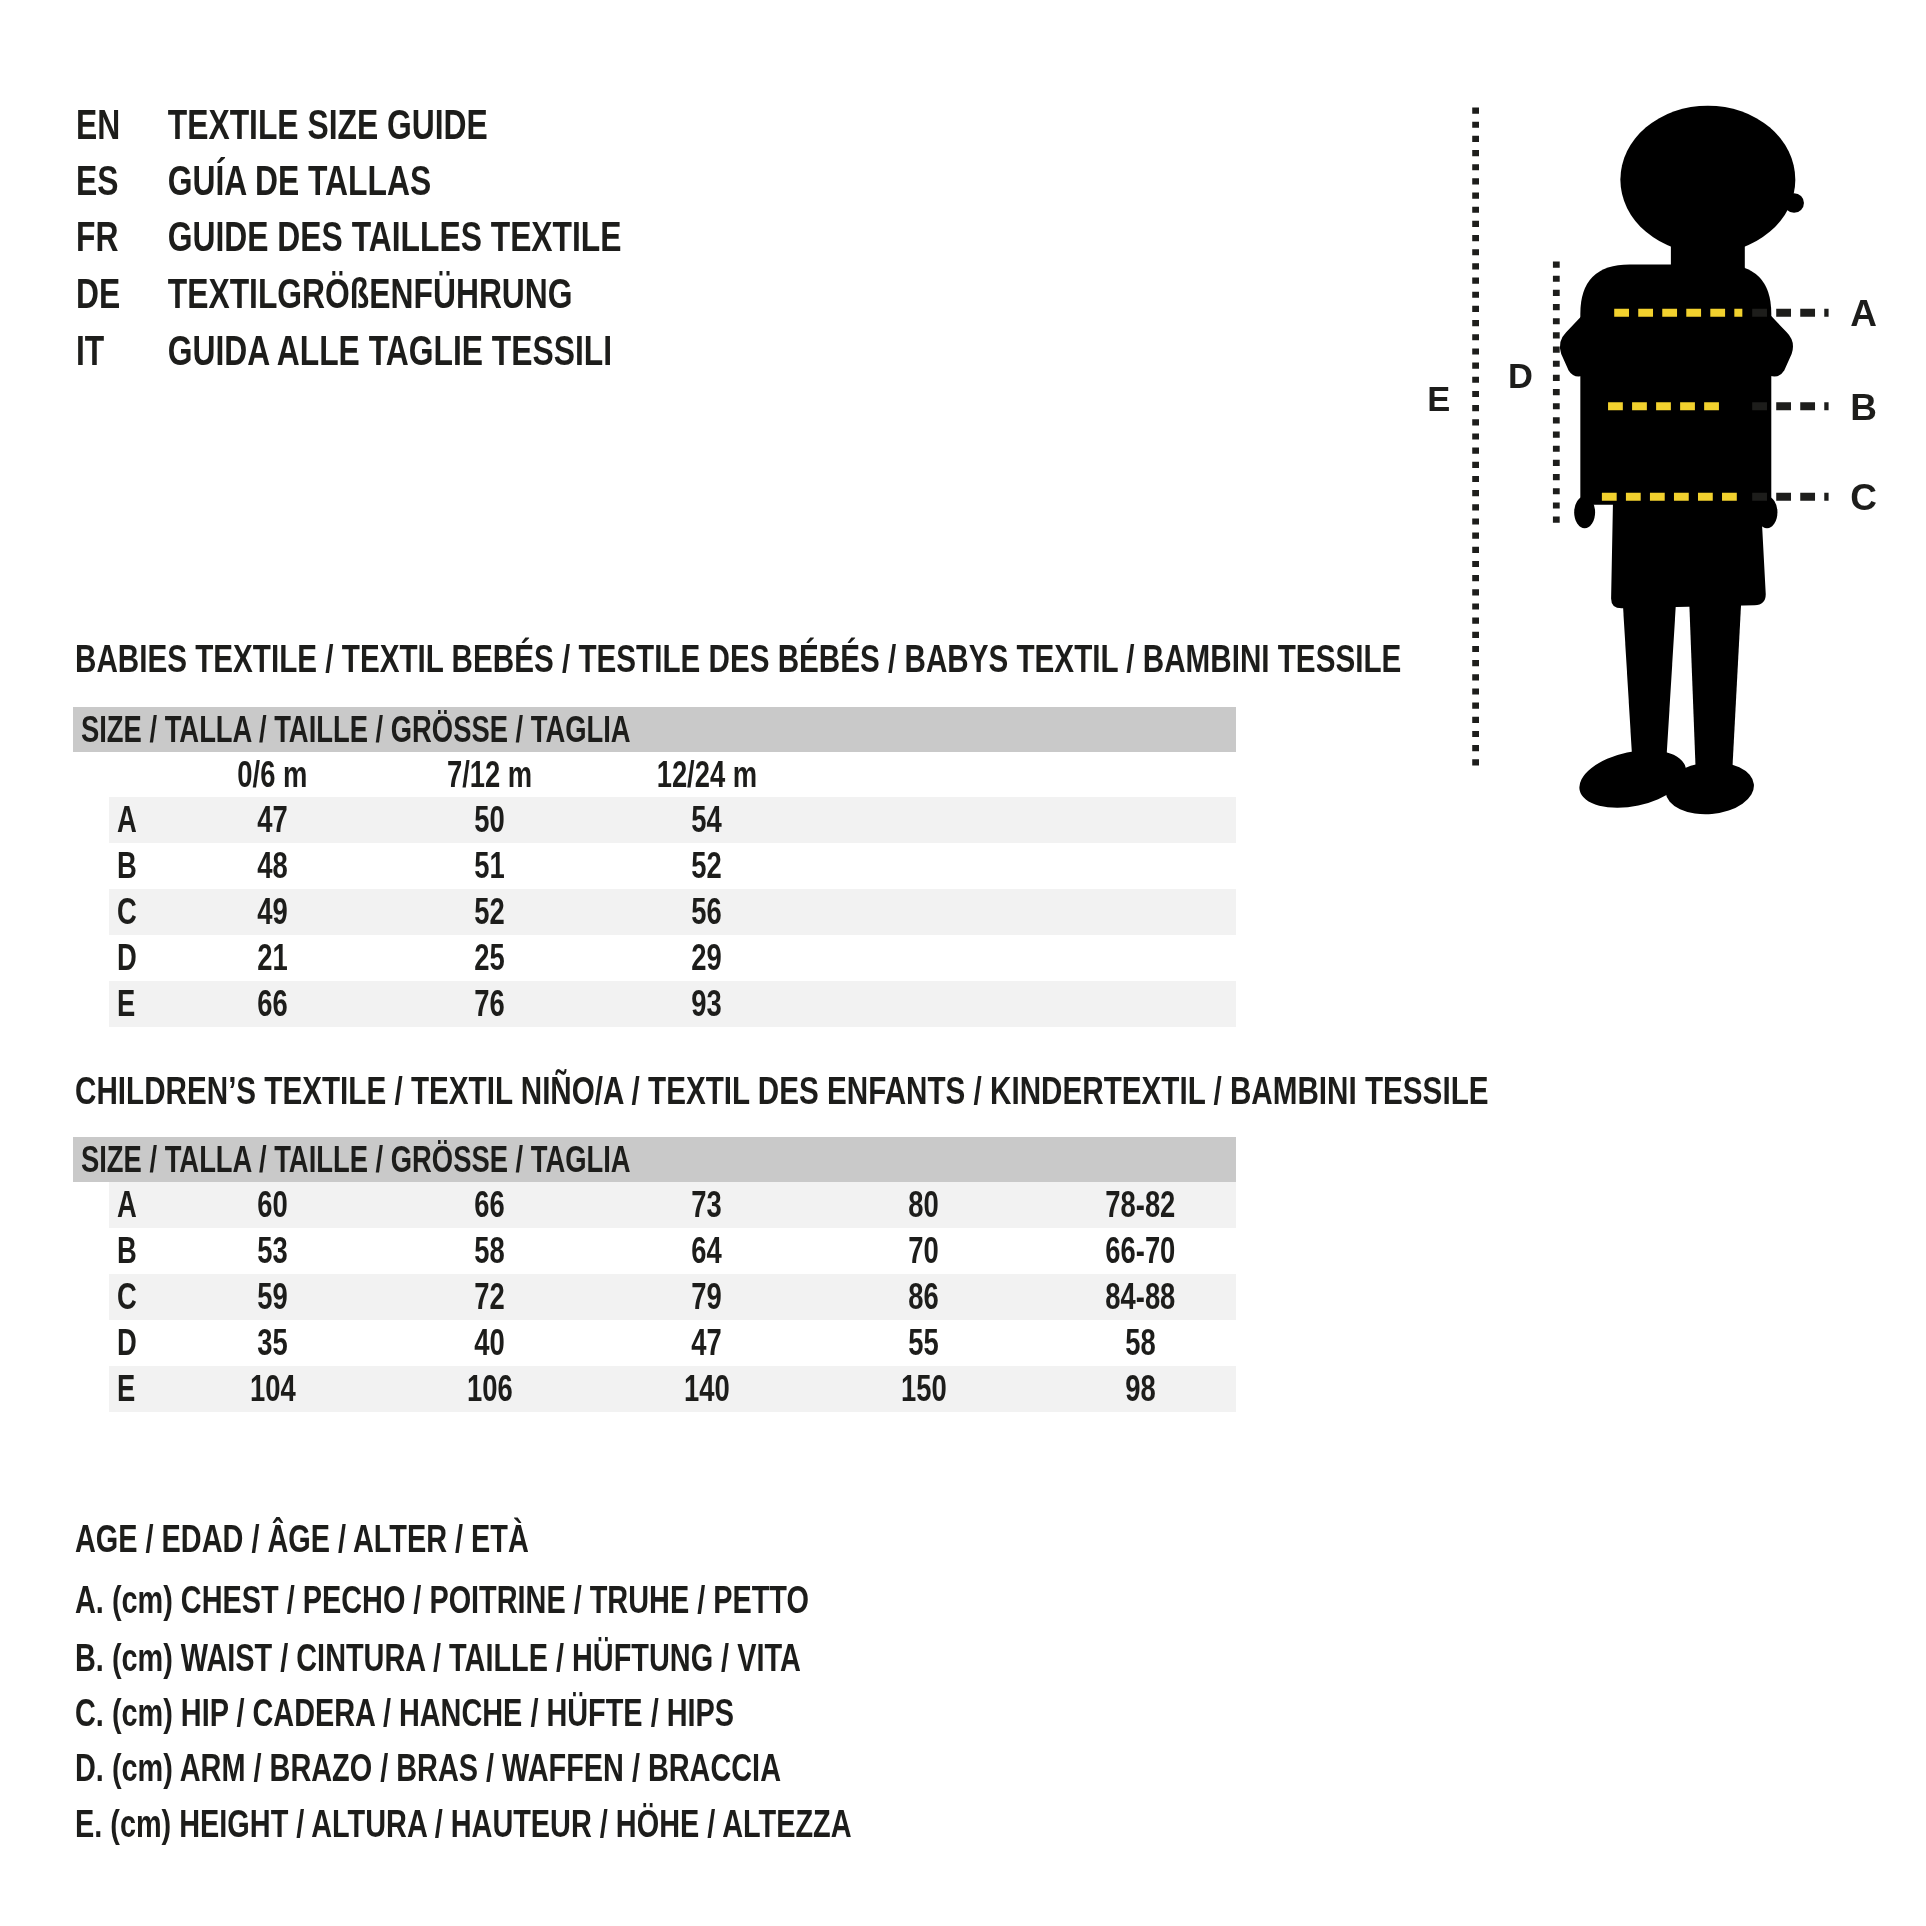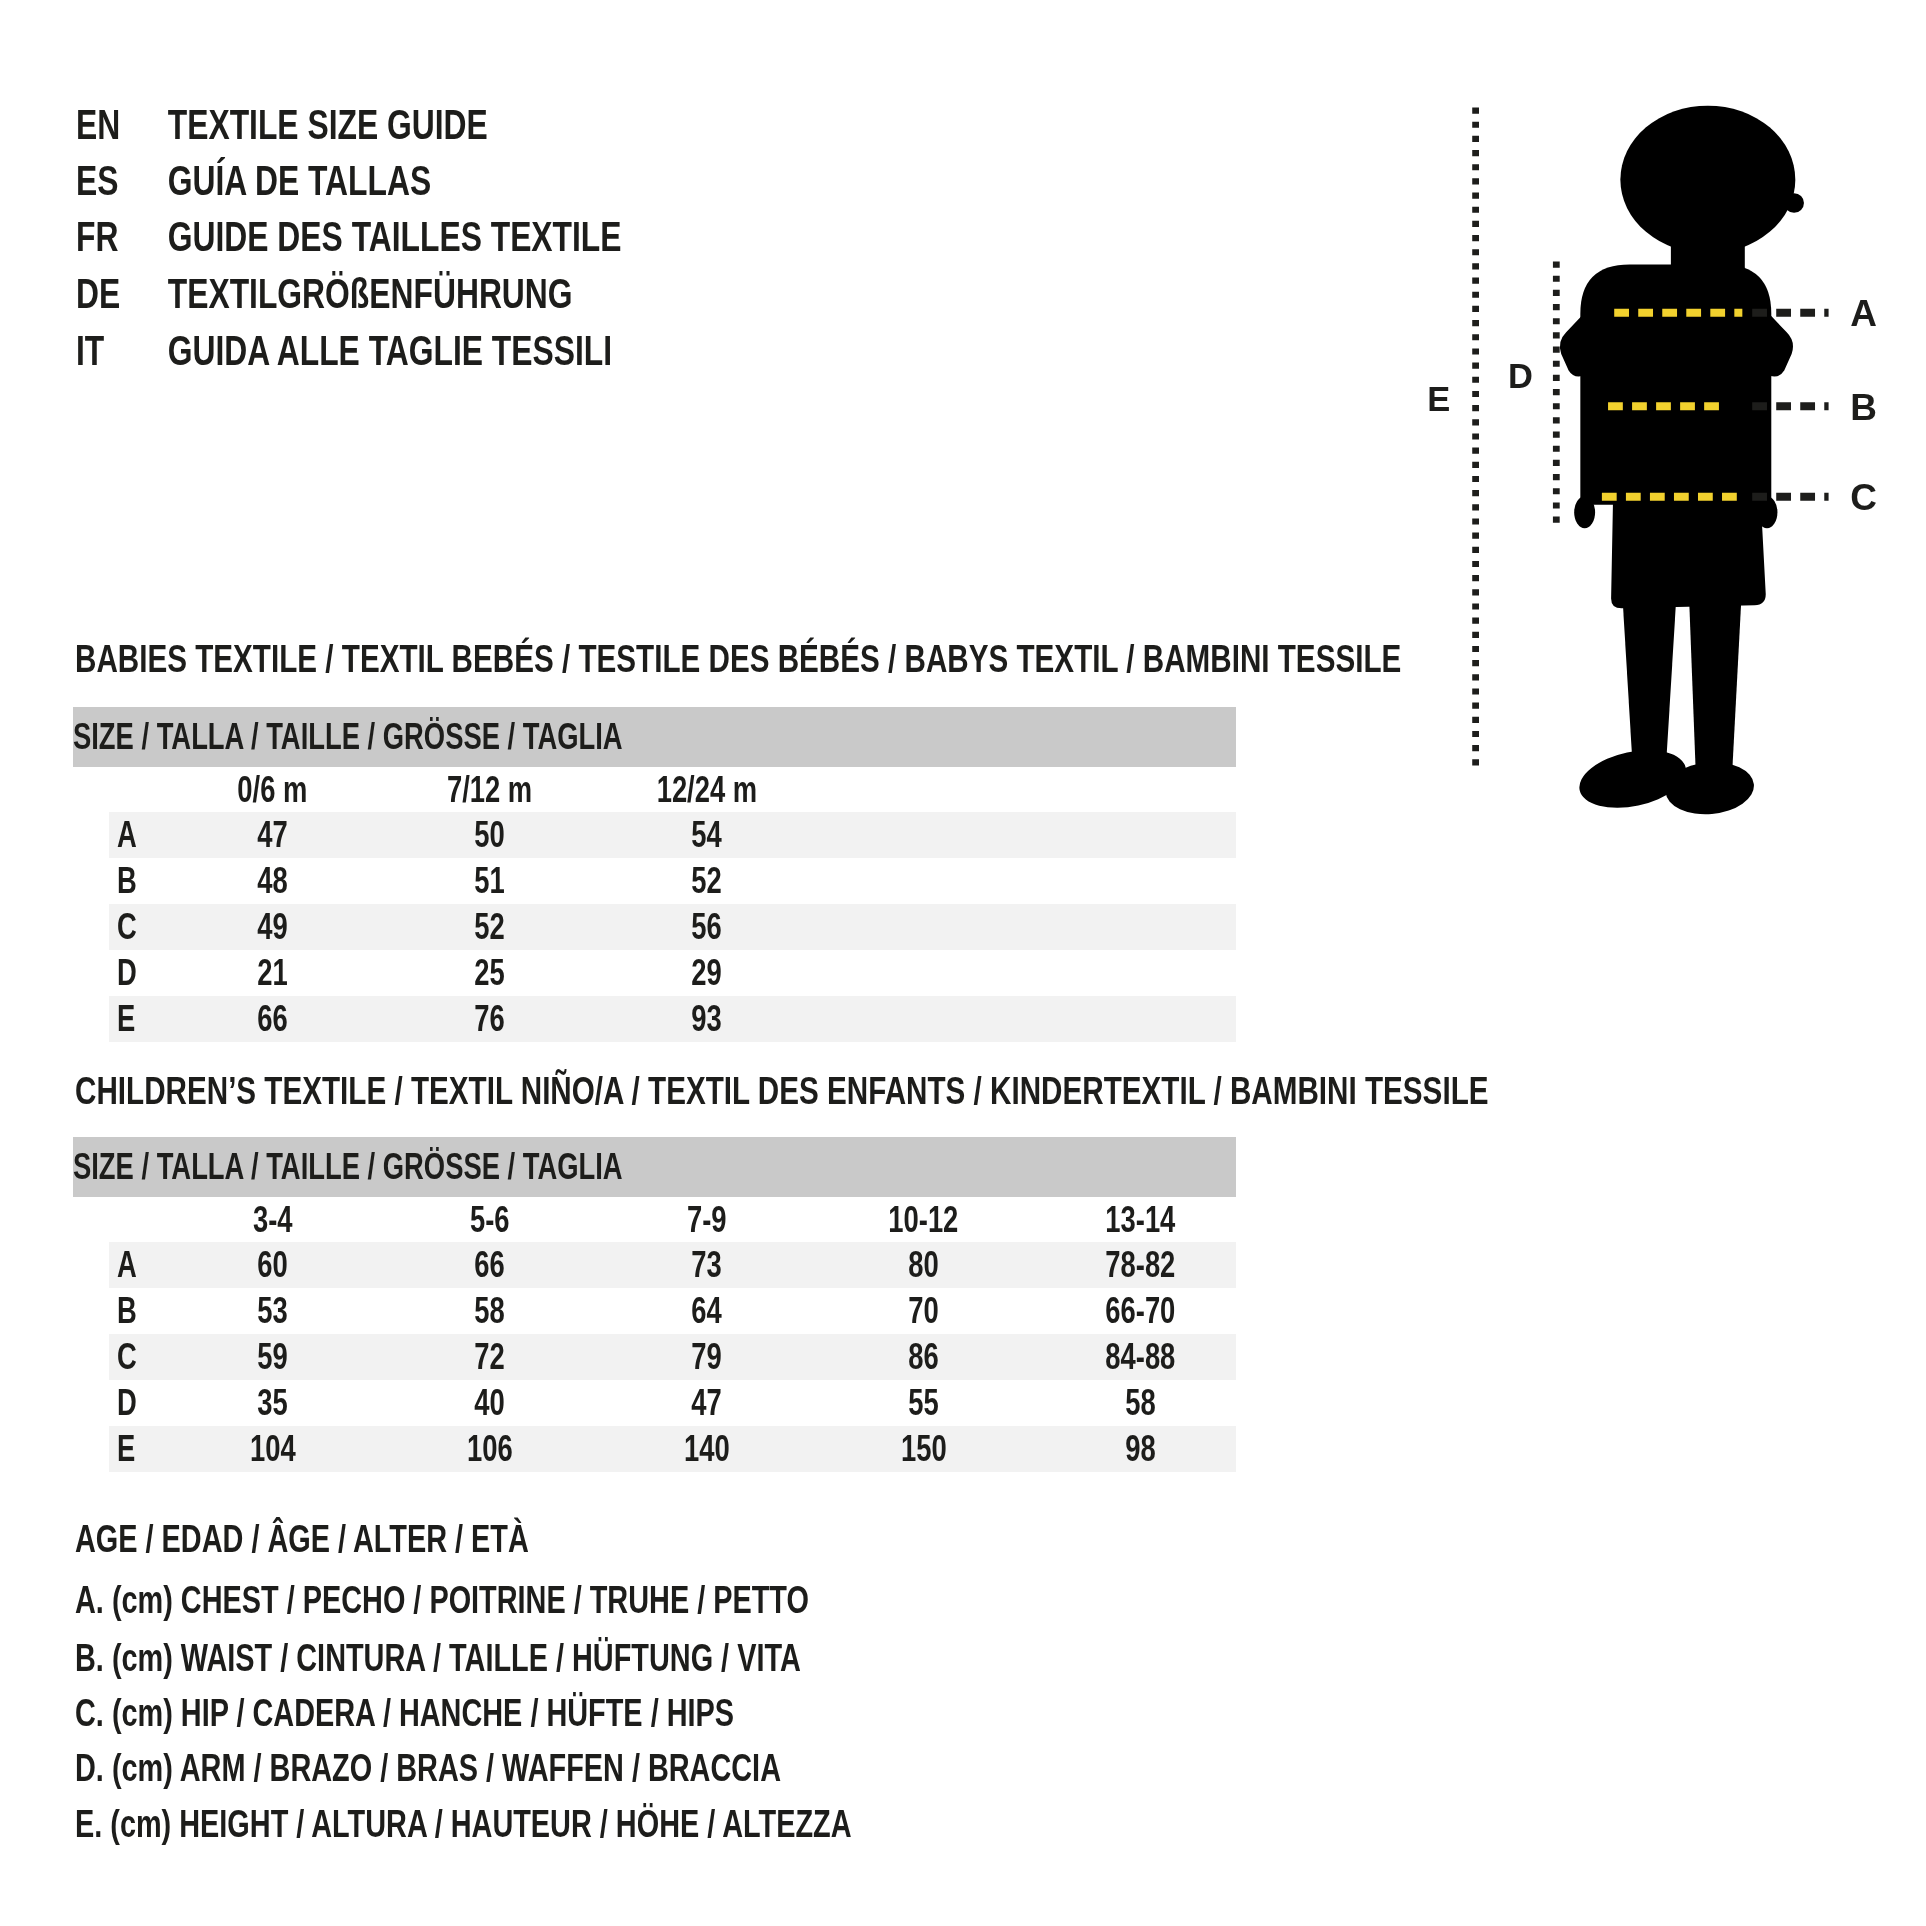--- a/index.html
+++ b/index.html
@@ -11,21 +11,21 @@
   .cxc{display:inline-block;transform:scaleX(0.74);transform-origin:50% 50%;white-space:nowrap;}
   
   .lang-row{position:absolute;left:76px;display:flex;align-items:flex-start;
     font-size:43px;line-height:44px;font-weight:700;transform:scaleX(0.74);transform-origin:left top;white-space:nowrap;}
   .lang-code{width:124px;flex:0 0 124px;}
   
   .section-heading{position:absolute;left:75px;font-size:39px;line-height:42px;font-weight:700;
     transform:scaleX(0.76);transform-origin:left top;white-space:nowrap;}
   
   .size-table{position:absolute;left:73px;width:1163px;}
-  .tbar{height:60px;background:#c9c9c9;display:flex;align-items:center;box-sizing:border-box;
+  .tbar{height:45px;background:#c9c9c9;display:flex;align-items:center;padding-left:8px;box-sizing:border-box;
     font-size:37px;font-weight:700;}
   .trow{display:grid;grid-template-columns:55px repeat(5,217px) 1fr;height:46px;align-items:center;
     font-size:37px;font-weight:700;margin-left:36px;}
   .trow.hdr{height:45px;}
   .trow.shade{background:#f2f2f2;}
   .cell{display:flex;justify-content:center;align-items:center;height:100%;}
   .cell.label{justify-content:flex-start;padding-left:8px;box-sizing:border-box;}
   
   .legend-row{position:absolute;left:75px;font-size:39px;line-height:42px;font-weight:700;
     transform:scaleX(0.74);transform-origin:left top;white-space:nowrap;}
@@ -184,38 +184,20 @@
       </div>
   </div>
 </div>
 
 <div class="section-heading" style="top:1070px">CHILDREN’S TEXTILE / TEXTIL NIÑO/A / TEXTIL DES ENFANTS / KINDERTEXTIL / BAMBINI TESSILE</div>
 
 <div class="size-table" style="top:1137px">
   <div class="tbar">
     <span class="cxl">SIZE / TALLA / TAILLE / GRÖSSE / TAGLIA</span>
   </div>
-  <div class="trow hdr">
-    <div class="cell label"></div>
-    <div class="cell">
-        <span class="cxc">3-4</span>
-      </div>
-    <div class="cell">
-        <span class="cxc">5-6</span>
-      </div>
-    <div class="cell">
-        <span class="cxc">7-9</span>
-      </div>
-    <div class="cell">
-        <span class="cxc">10-12</span>
-      </div>
-    <div class="cell">
-        <span class="cxc">13-14</span>
-      </div>
-  </div>
   <div class="trow shade">
     <div class="cell label">
         <span class="cxl">A</span>
       </div>
     <div class="cell">
         <span class="cxc">60</span>
       </div>
     <div class="cell">
         <span class="cxc">66</span>
       </div>

